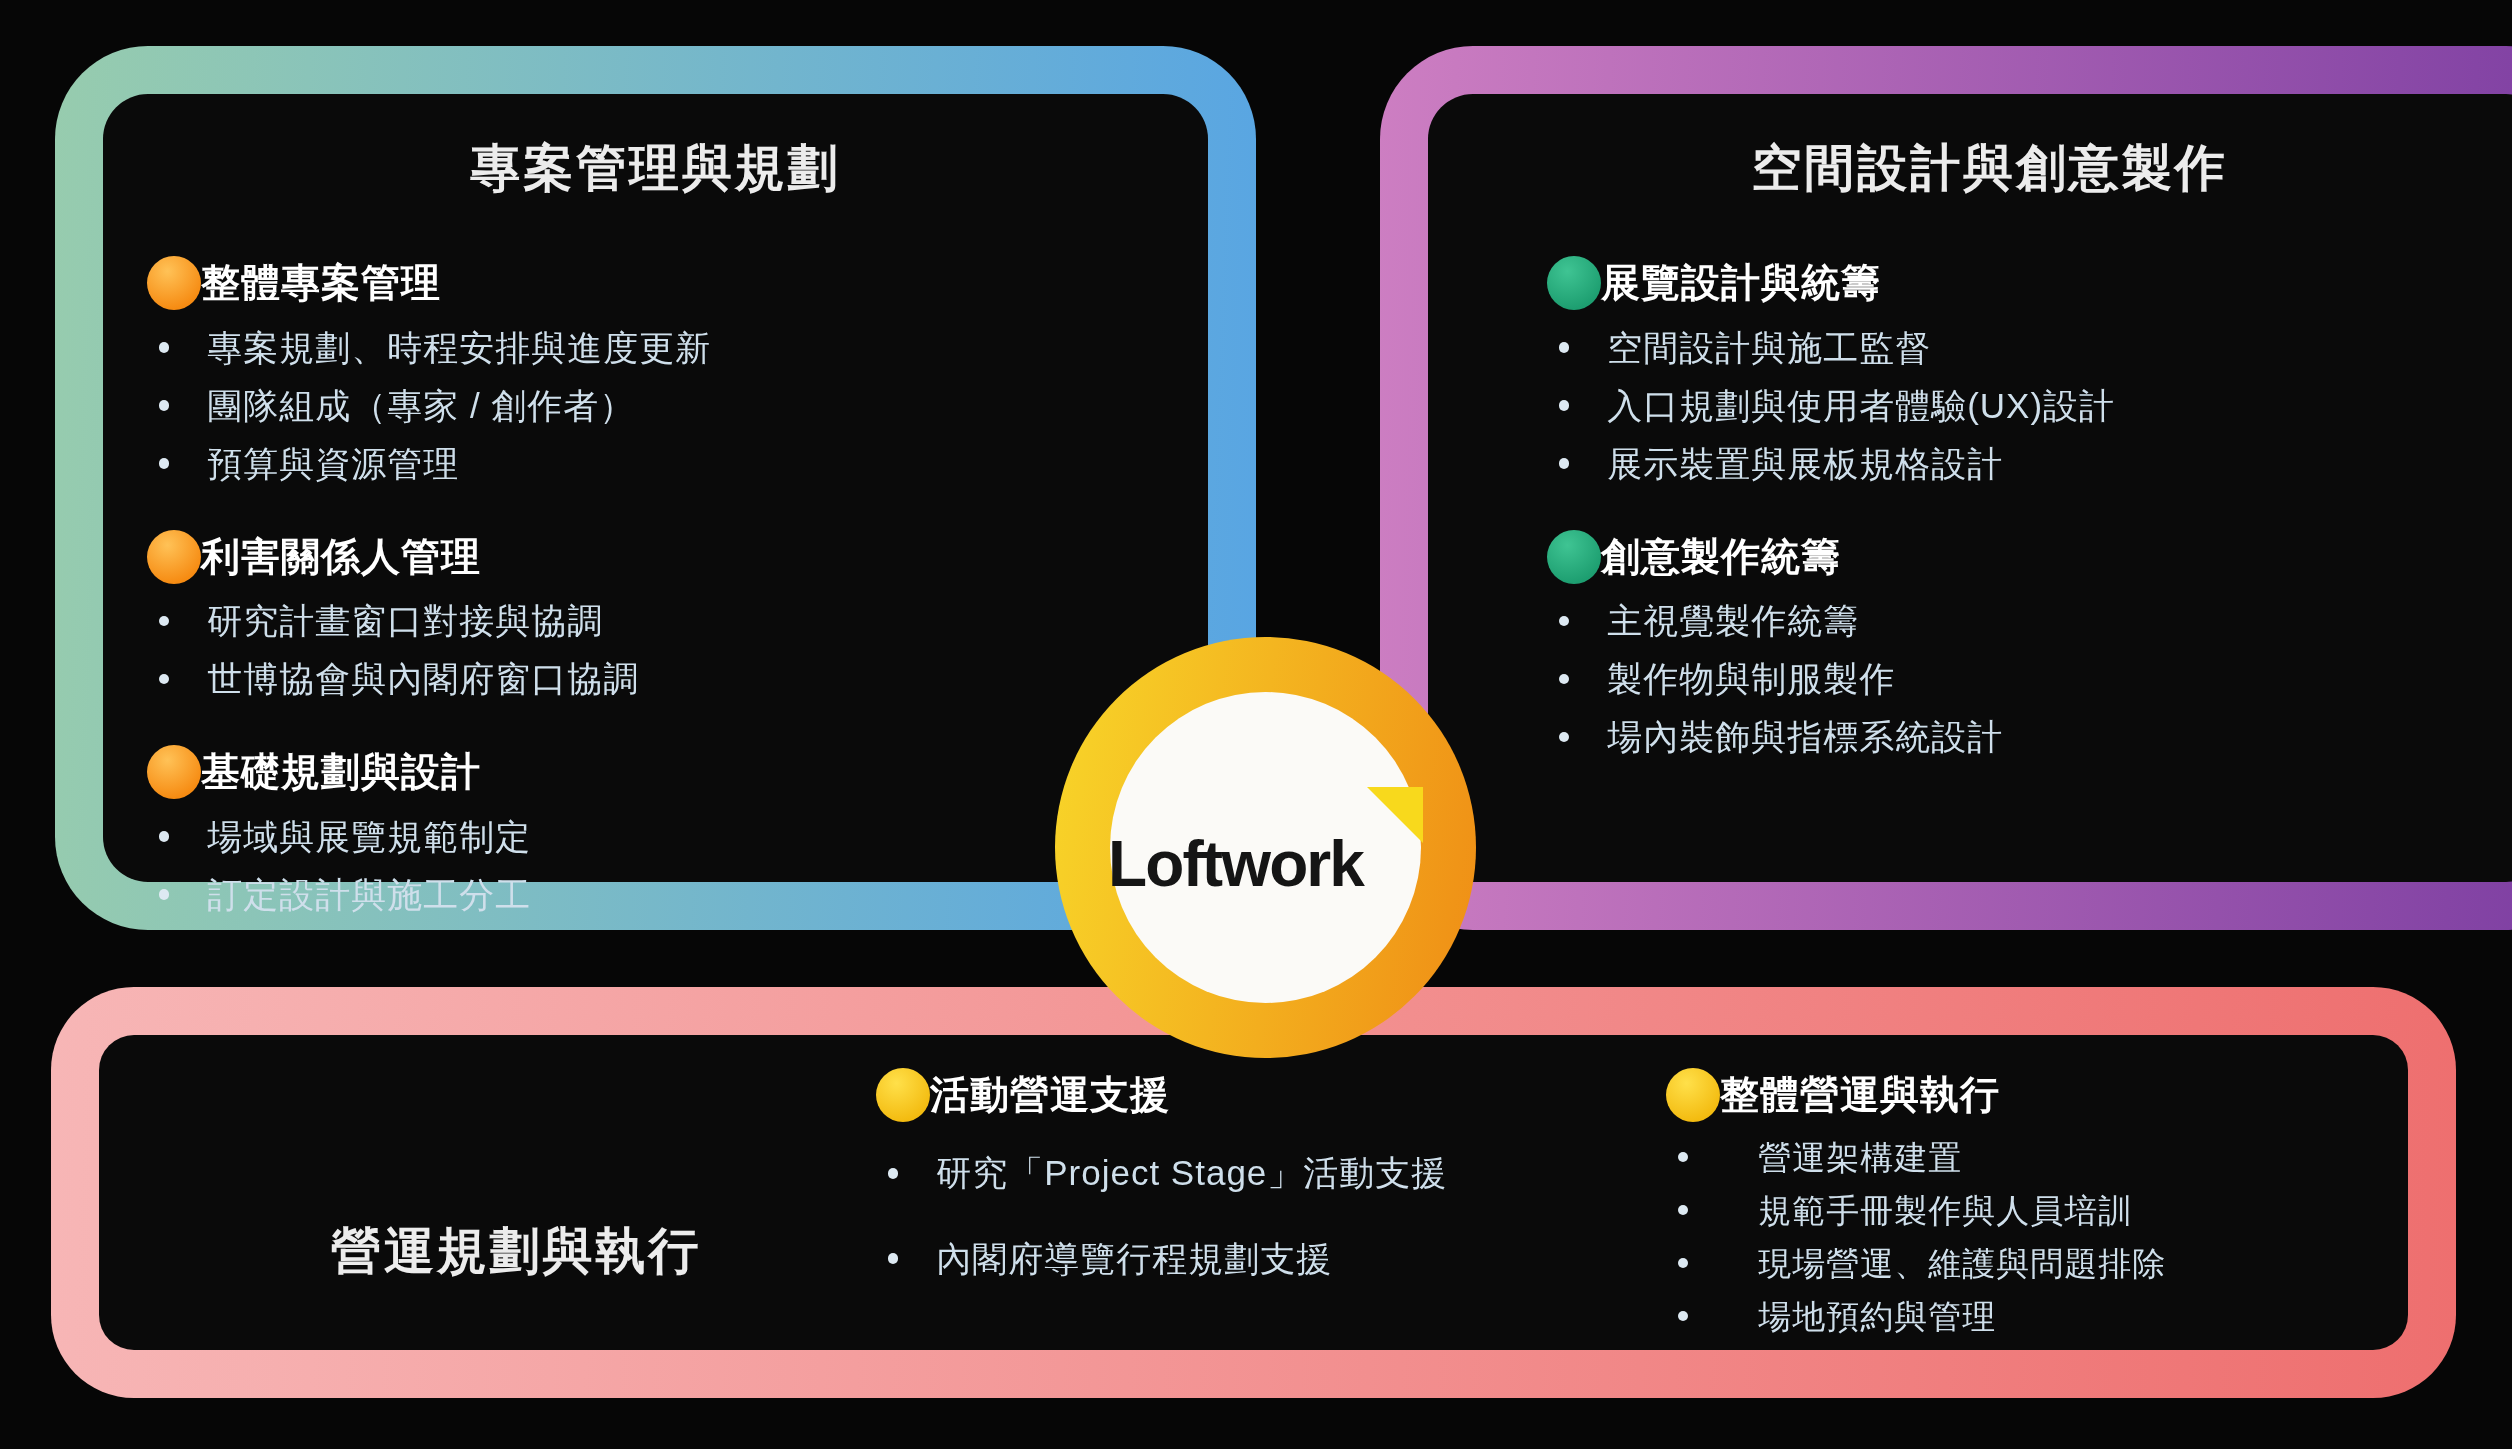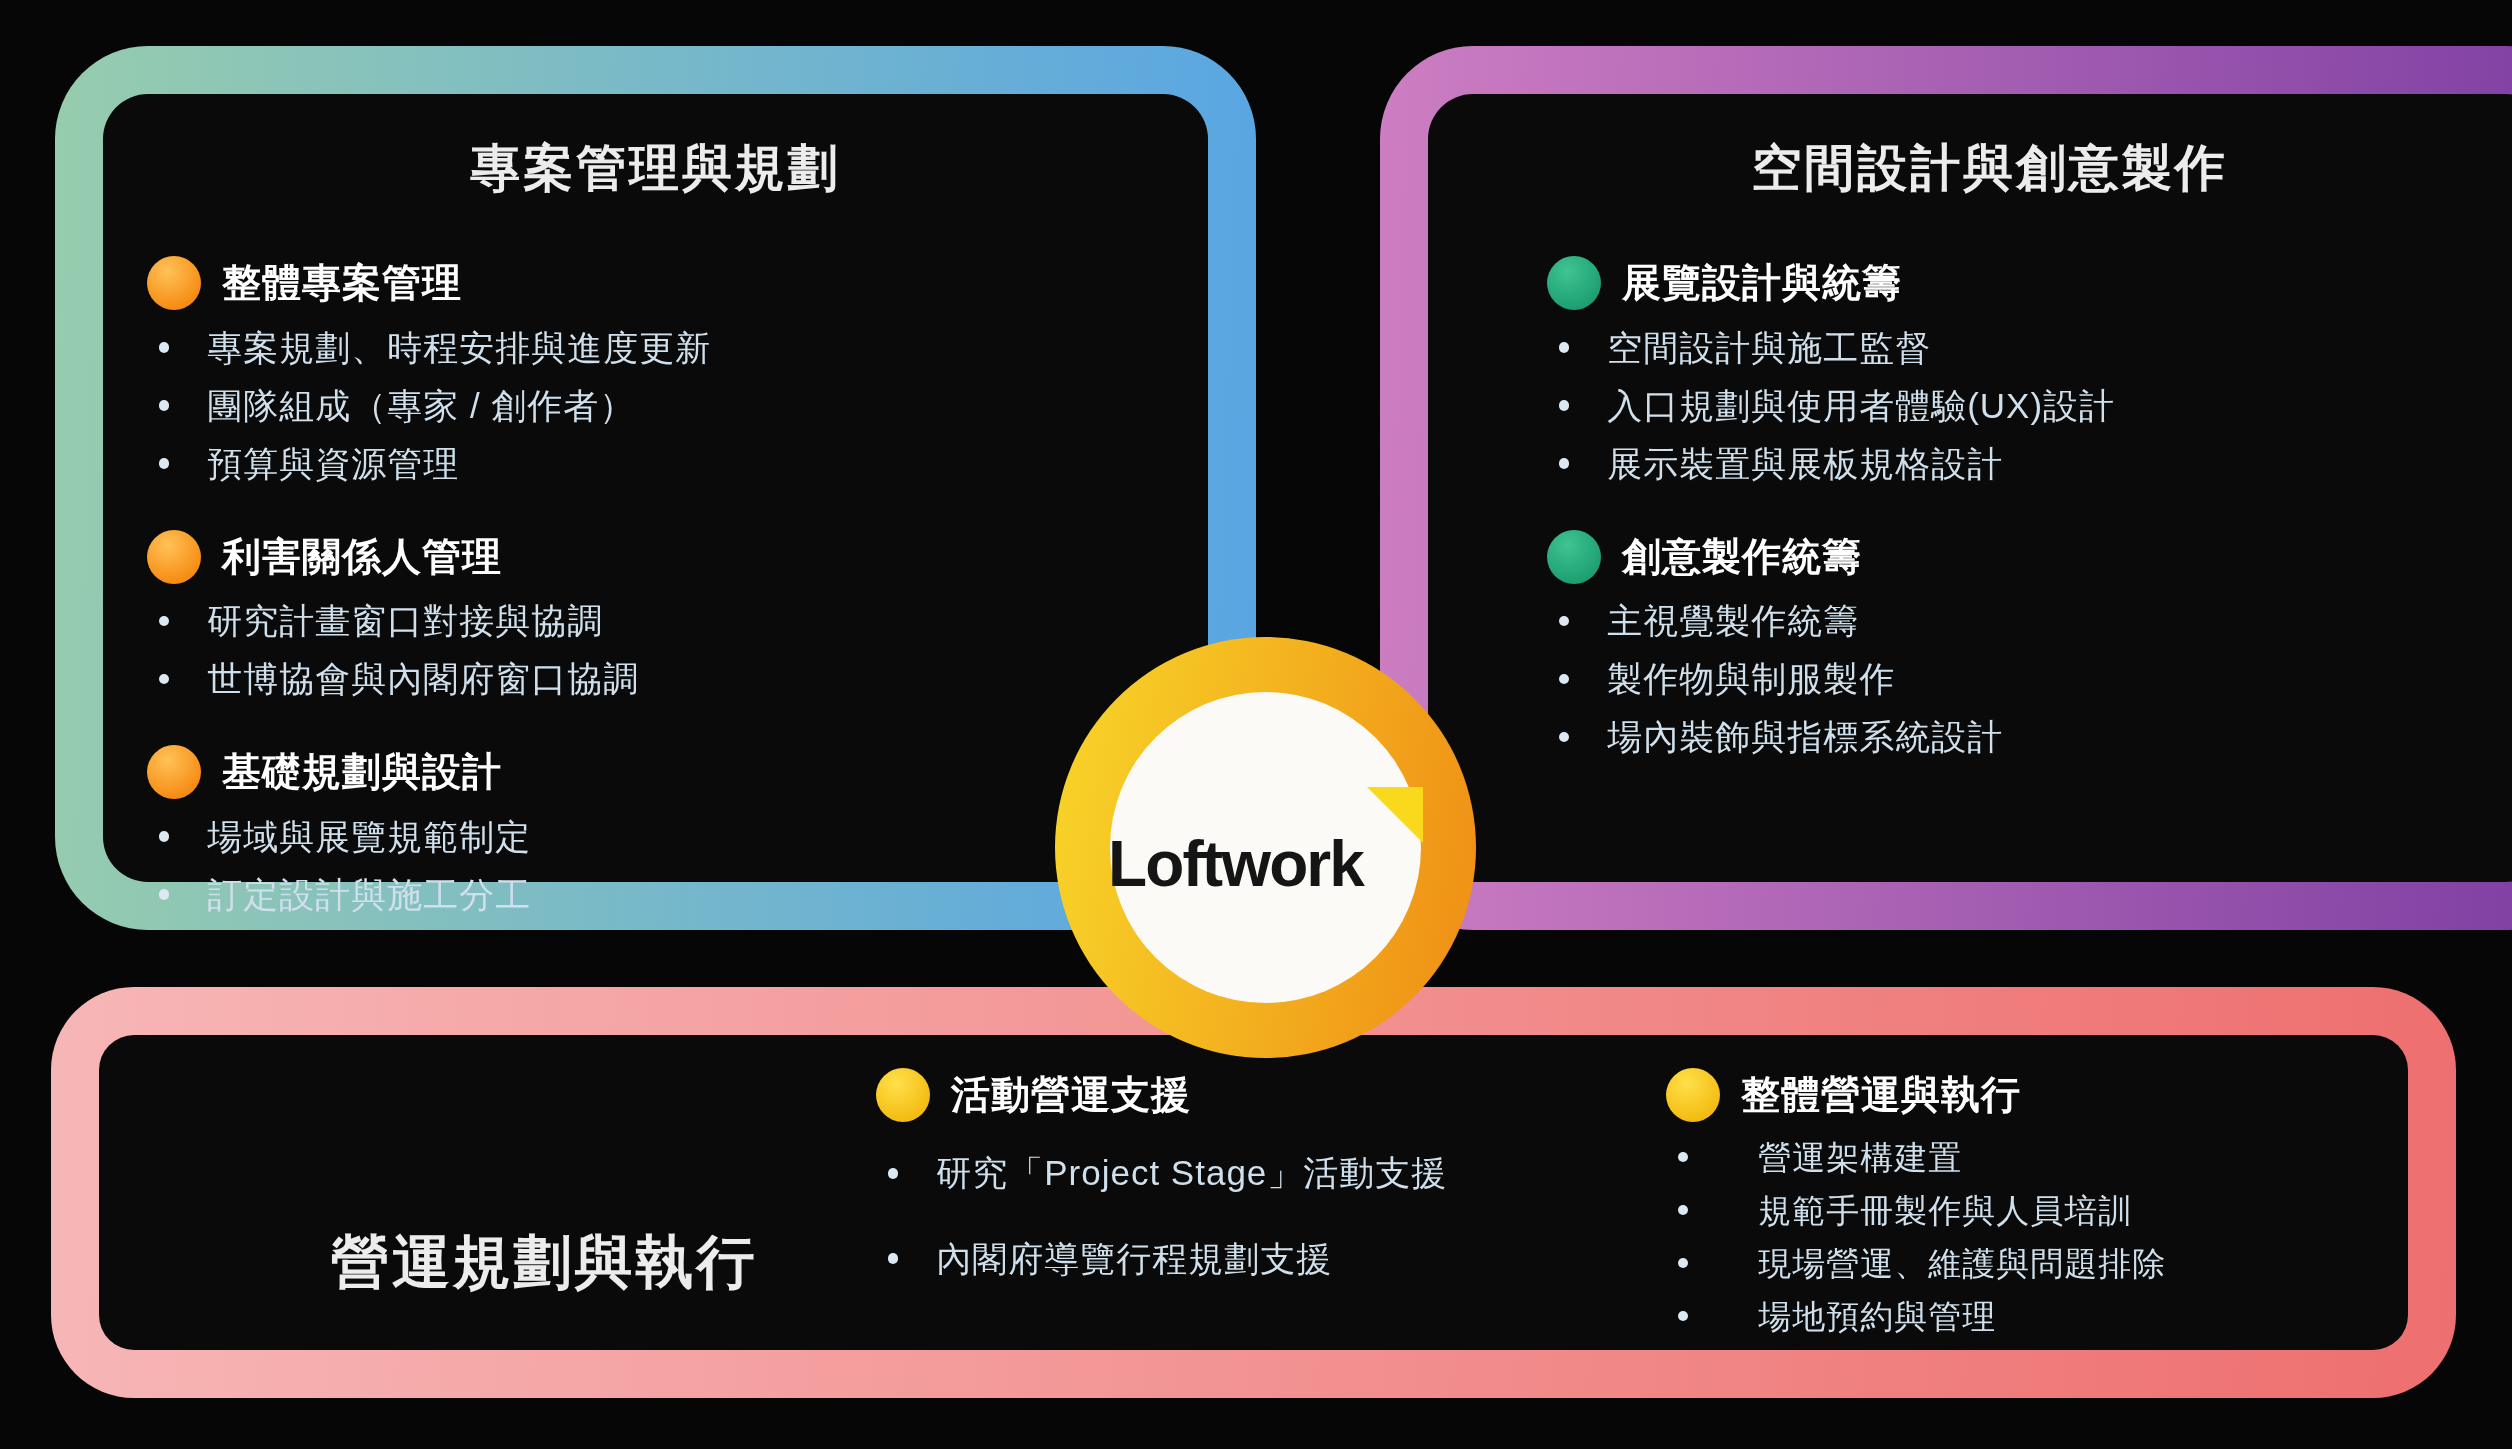--- a/index.html
+++ b/index.html
@@ -29,39 +29,39 @@
       linear-gradient(92deg,var(--panel-operation-start),var(--panel-operation-end)) border-box;
   }
   .panel-title{
     font-size:50px;font-weight:bold;color:#ececec;
     text-align:center;letter-spacing:2.9px;margin:41px 0 0 0;
   }
   
   .sections{padding:54px 0 0 44px;}
   .panel-space .sections{padding-left:119px;}
   .section + .section{margin-top:42px;}
-  .section-header{display:flex;align-items:center;gap:21px;}
+  .section-header{display:flex;align-items:center;}
   .marker{width:54px;height:54px;border-radius:50%;flex:0 0 auto;}
   .marker-orange{background:radial-gradient(circle at 38% 28%,var(--marker-orange-light),var(--marker-orange) 75%);}
   .marker-teal{background:radial-gradient(circle at 38% 28%,var(--marker-teal-light),var(--marker-teal) 75%);}
   .marker-yellow{background:radial-gradient(circle at 38% 28%,var(--marker-yellow-light),var(--marker-yellow) 75%);}
   .section-heading{font-size:39px;font-weight:bold;color:#ffffff;letter-spacing:1px;}
   .items{list-style:none;margin:13.5px 0 0 0;padding:0;}
   .item{
     display:flex;align-items:center;
     font-size:35px;line-height:48px;color:var(--bullet-text);letter-spacing:1px;margin-top:10px;
   }
   .bullet{
     width:10.6px;height:10.6px;border-radius:50%;background:#dde9f2;
     margin:0 38px 0 11.6px;flex:0 0 auto;
   }
   
   .op-title{
     position:absolute;left:232px;top:141px;
-    font-size:58px;font-weight:bold;color:#ececec;letter-spacing:2.9px;
+    font-size:50px;font-weight:bold;color:#ececec;letter-spacing:2.9px;
   }
   .op-group{position:absolute;top:33px;}
   .op-group-events{left:777px;}
   .op-group-overall{left:1567px;}
   .items-wide .item{line-height:68px;margin-top:17.4px;}
   .items-tight .item{font-size:33px;line-height:43px;gap:32px;}
   
   .center-badge{
     position:absolute;left:1055px;top:637px;width:421px;height:421px;border-radius:50%;
     background:linear-gradient(100deg,var(--ring-start),var(--ring-end));

